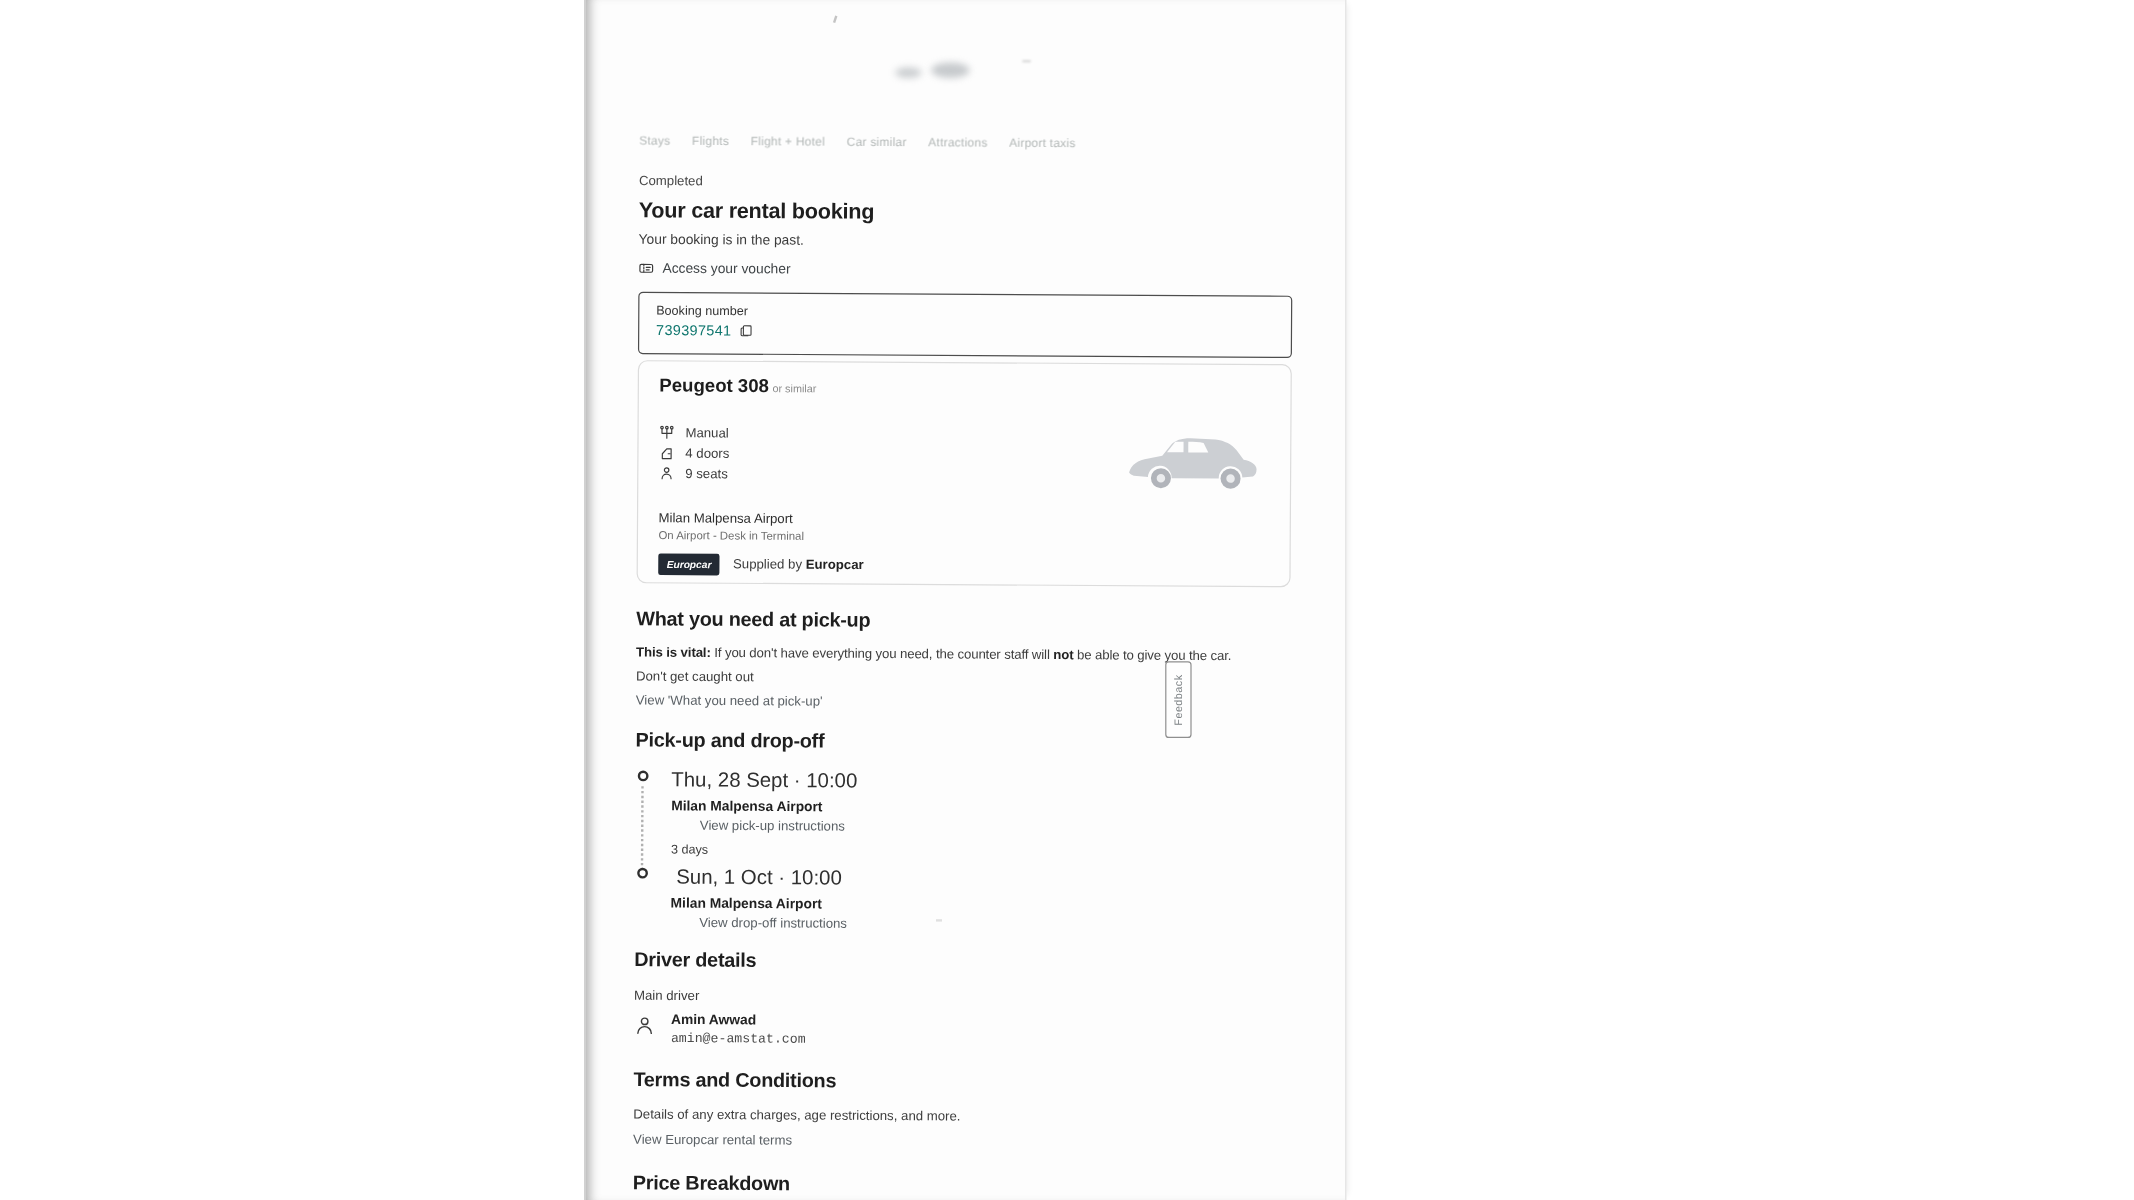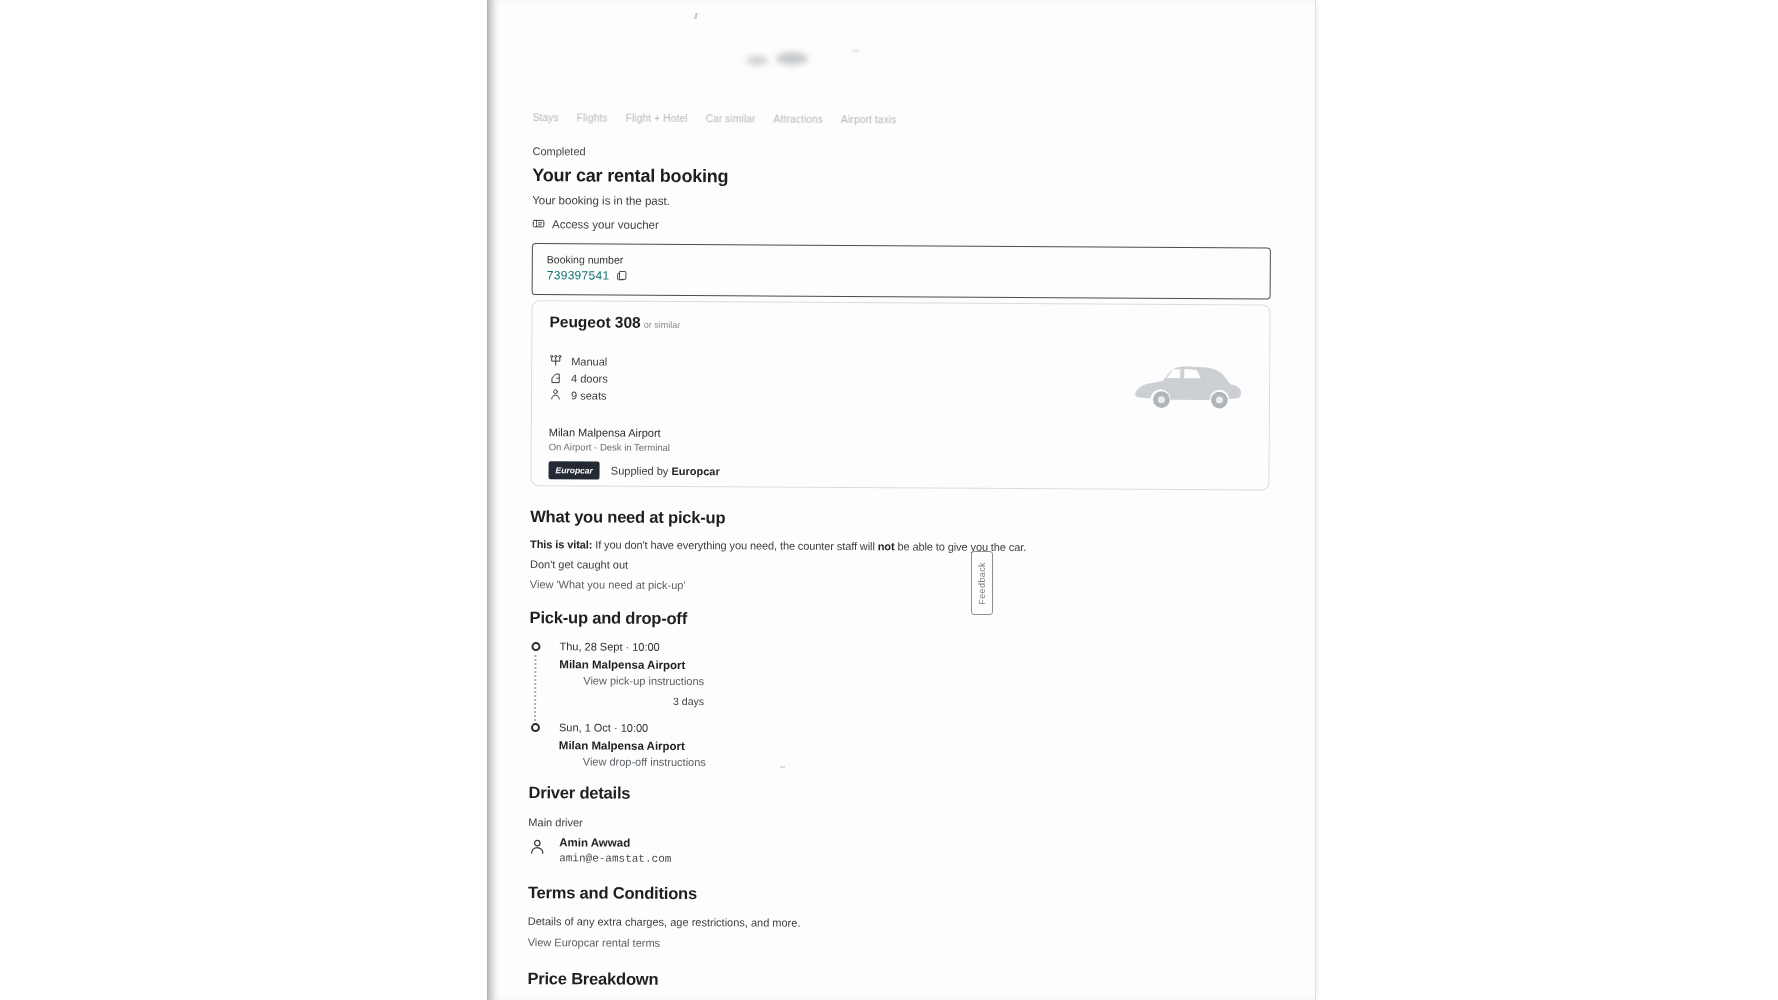--- a/index.html
+++ b/index.html
@@ -1,21 +1,21 @@
 <!DOCTYPE html>
 <html><head>
 <meta charset="utf-8">
 <style>
   * { margin:0; padding:0; box-sizing:border-box; }
   html,body { width:1778px; height:1000px; background:#ffffff; overflow:hidden;
               font-family:"Liberation Sans","DejaVu Sans",sans-serif; color:#3a3a3a; }
 
   
   .paper {
-    position:absolute; left:487px; top:0; width:829px; height:1000px;
+    position:absolute; left:487px; top:0; width:635px; height:1000px;
     background:#fdfdfd;
     border-left:1px solid #b5b5b5;
     border-right:1px solid #e0e0e0;
     box-shadow: inset 9px 0 9px -6px rgba(70,70,70,.45), 4px 0 6px -4px rgba(0,0,0,.12);
     filter: blur(0.25px);
   }
   .content { padding:0 44px; transform:rotate(0.35deg); transform-origin:30px 120px; }
 
   
   .blob { position:absolute; border-radius:50%; background:#9ba1a6; filter:blur(3px); }
@@ -70,24 +70,24 @@
   .glink { font-size:11px; color:#5a6065; cursor:pointer; }
   .needs-link { margin-top:8px; }
 
   .sec-schedule { margin-top:18px; }
   .timeline { margin-top:13px; }
   .tl-entry { display:flex; gap:18px; }
   .tl-entry.first { min-height:81px; }
   .tl-marker { display:flex; flex-direction:column; align-items:center; width:12px; padding-top:2px; }
   .ring { width:9px; height:9px; border:2.5px solid #2f2f2f; border-radius:50%; background:#fff; flex:none; }
   .dash { flex:1; width:0; border-left:2px dotted #b0b0b0; margin-top:4px; margin-bottom:-4px; }
-  .tl-dt  { font-size:11px; color:#2f2f2f; }
+  .tl-dt  { font-size:17px; color:#2f2f2f;text-align:center; }
   .tl-loc { margin-top:6px; font-size:11.5px; font-weight:bold; color:#1f1f1f; }
   .tl-link{ margin-top:4px;margin-left:24px; }
-  .tl-days{ margin-top:8px; font-size:10.5px; color:#3d3d3d;text-align:right; }
+  .tl-days{ margin-top:8px; font-size:10.5px; color:#3d3d3d; }
 
   .sec-driver { margin-top:16px; }
   .main-driver { margin-top:14px; font-size:11px; color:#3b3b3b; }
   .driver-row { margin-top:8px; display:flex; gap:13px; }
   .driver-row svg { margin-top:2px; }
   .driver-name { font-size:11.5px; font-weight:bold; color:#222; }
   .driver-email { margin-top:4px; font-size:11px; color:#4a4a4a;font-family:Liberation Mono, monospace; }
 
   .sec-terms { margin-top:19px; }
   .terms-desc { margin-top:13px; font-size:11px; color:#3d3d3d; }

